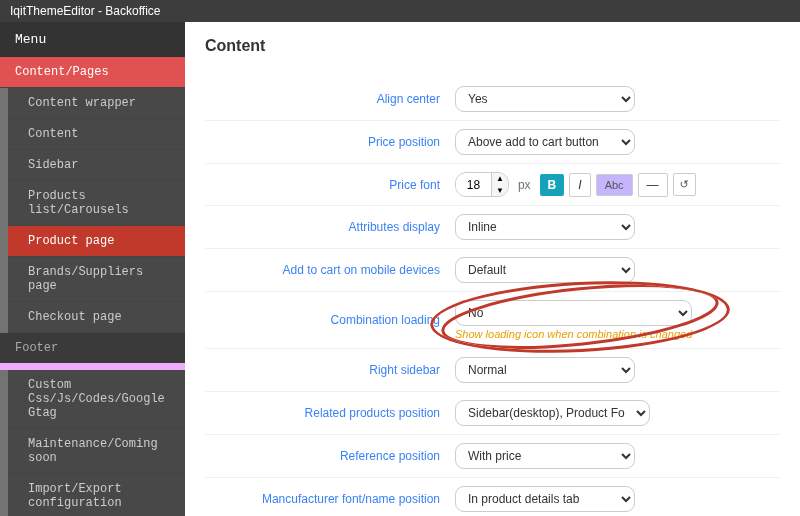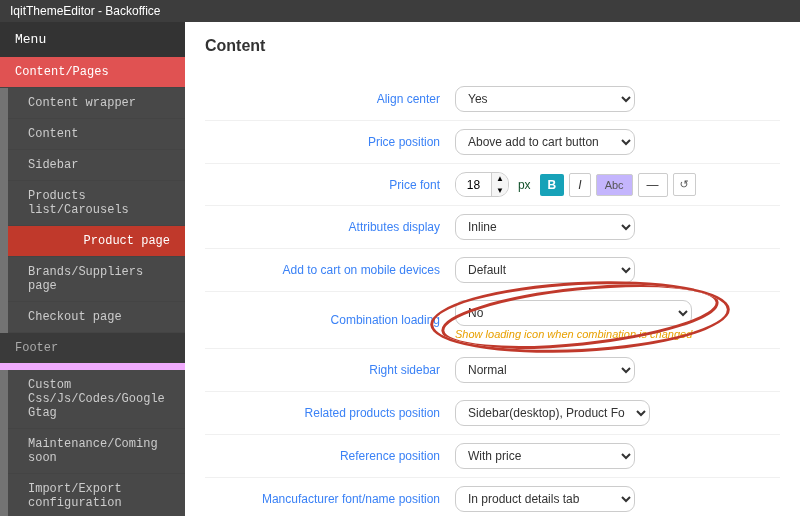--- a/index.html
+++ b/index.html
@@ -40,21 +40,21 @@
     .sidebar-item {
       padding: 8px 15px;
       cursor: pointer;
       font-size: 12px;
       color: #ccc;
       border-bottom: 1px solid #444;
     }
     .sidebar-item.active-parent { background: #e05252; color: #fff; }
     .sidebar-item.active { background: #c0392b; color: #fff; }
     .sidebar-item.sub { padding-left: 20px; background: #484848; margin-left: 8px; }
-    .sidebar-item.sub.active { background: #c0392b; color: #fff; text-align: right; }
+    .sidebar-item.sub.active { background: #c0392b; color: #fff; }
 
     .sidebar-section-header {
       padding: 8px 15px;
       font-size: 12px;
       color: #aaa;
       background: #3a3a3a;
       border-bottom: 7px solid #f0abfc;
     }
 
     
@@ -136,21 +136,21 @@
       font-size: 8px;
       padding: 1px 4px;
       cursor: pointer;
       background: #f5f5f5;
       border: none;
       line-height: 1.2;
     }
 
     .unit-label {
       font-size: 12px;
-      color: #14532d;
+      color: #737373;
       margin: 0 4px;
     }
 
     .btn-bold {
       background: #17a2b8;
       color: #fff;
       border: none;
       padding: 4px 8px;
       font-weight: bold;
       cursor: pointer;

